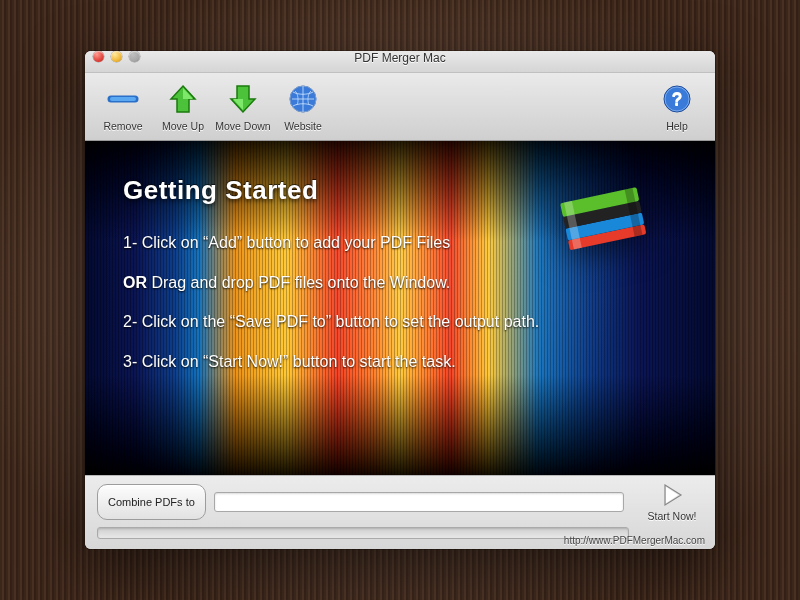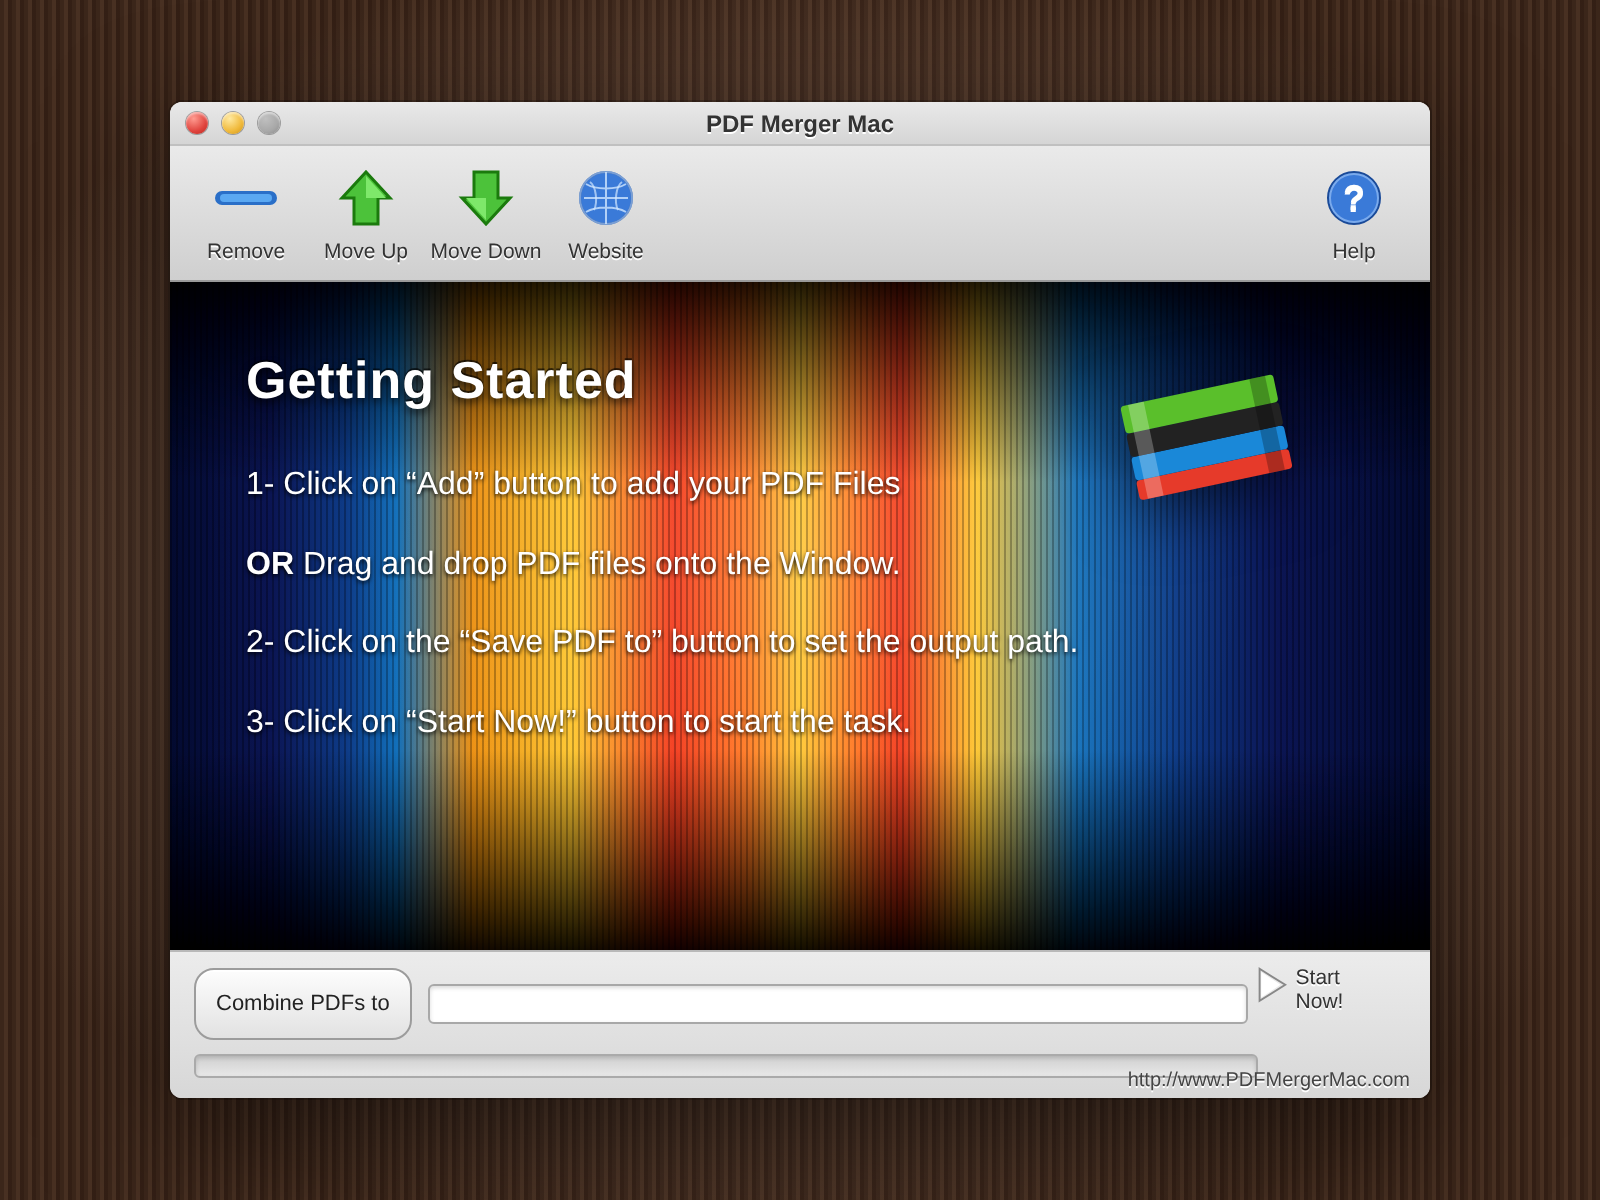--- a/index.html
+++ b/index.html
@@ -22,23 +22,21 @@
     overflow: hidden;
     position: relative;
     display: flex;
     flex-direction: column;
   }
   .titlebar {
     height: 22px;
     background: linear-gradient(#e9e9e9, #d5d5d5);
     border-bottom: 1px solid #c0c0c0;
     display: flex;
-    align-items: center;
     position: relative;
-    font-weight: bold;
   }
   .traffic {
     display: flex;
     gap: 7px;
     padding-left: 8px;
   }
   .tl {
     width: 11px; height: 11px; border-radius: 50%;
     box-shadow: inset 0 1px 1px rgba(255,255,255,0.5), 0 0 0 0.5px rgba(0,0,0,0.3);
   }
@@ -154,23 +152,23 @@
     height: 20px;
     background: #fff;
     border: 1px solid #a8a8a8;
     border-radius: 3px;
     padding: 0 6px;
     font-size: 11px;
     box-shadow: inset 0 1px 2px rgba(0,0,0,0.15);
     max-width: 410px;
   }
   .startcol {
-    position: absolute; right: 28px; top: 6px;
+    position: absolute; right: 12px; top: 6px;
     width: 62px;
-    display: flex; flex-direction: row; align-items: center; gap: 2px;
+    display: flex; flex-direction: column; align-items: center; gap: 2px;
   }
   .starticon { width: 26px; height: 26px; }
   .startlabel { font-size: 10.5px; color: #333; text-shadow: 0 1px 0 #fff; }
   .progress {
     height: 12px;
     width: 532px;
     background: linear-gradient(#cfcfcf, #e8e8e8);
     border: 1px solid #aaa;
     border-radius: 3px;
     box-shadow: inset 0 1px 2px rgba(0,0,0,0.15);

